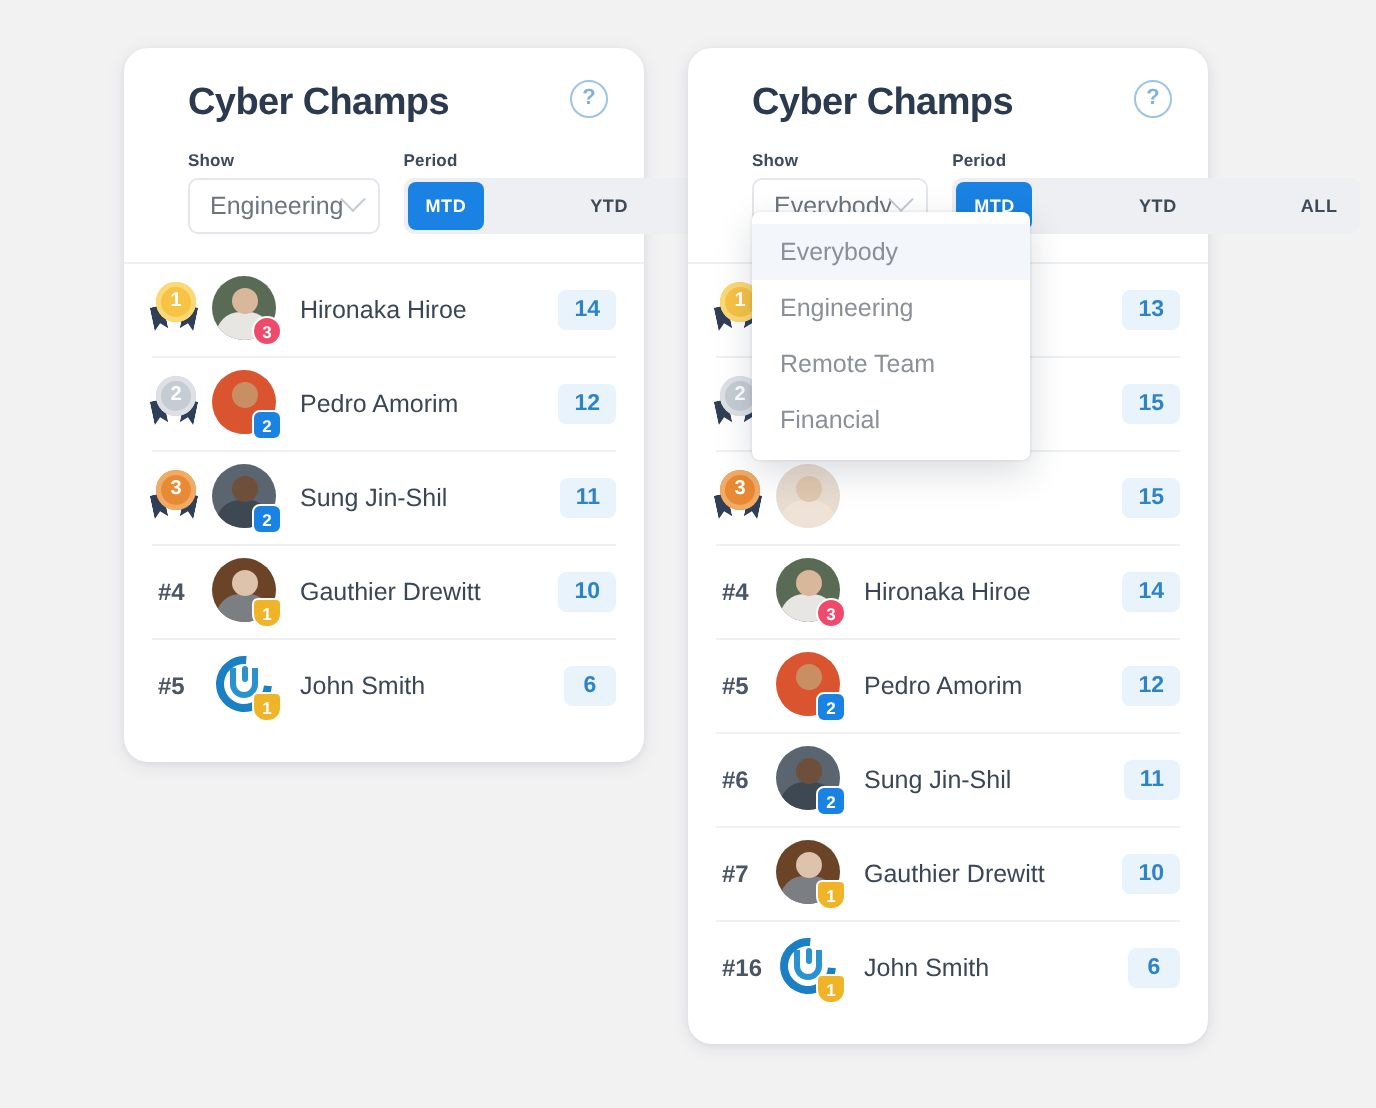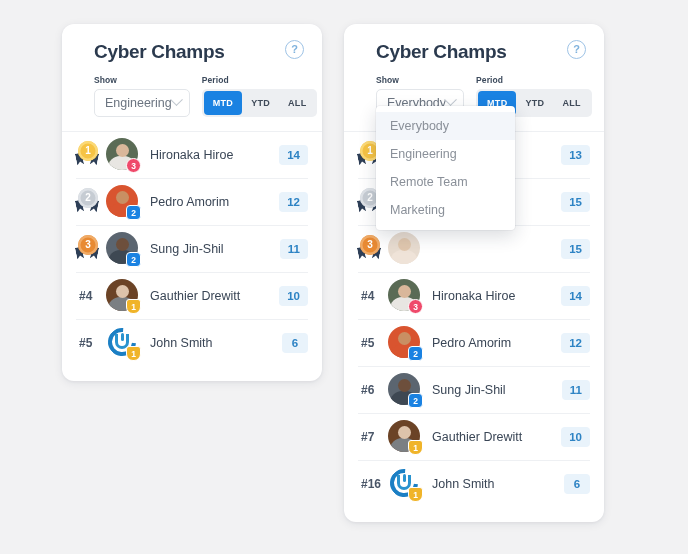--- a/index.html
+++ b/index.html
@@ -68,21 +68,21 @@
     padding: 6px 0; z-index: 50;
   }
   .dd-item {
     font-size: 12.5px; color: #8a9099; padding: 7px 14px;
     cursor: pointer; white-space: nowrap;
   }
   .dd-item.sel { background: #f3f6fa; color: #8a9099; }
 
   .seg {
     display: inline-flex; background: #edeff2; border-radius: 5px;
-    padding: 2px; height: 28px; align-items: center;
+    padding: 2px; height: 28px; align-items: center; gap: 44px;
   }
   .seg-btn {
     font-size: 9px; font-weight: bold; color: #3f4a59;
     padding: 0 9px; height: 24px; line-height: 24px; border-radius: 4px;
     cursor: pointer; letter-spacing: 0.3px;
   }
   .seg-btn.active { background: #1a82e2; color: #ffffff; }
 
   .rows { border-top: 1px solid #eef0f3; padding: 0 14px; }
   .row {
@@ -278,21 +278,21 @@
           <div class="ctl-show">
             <div class="ctl-label">Show</div>
             <div class="select-box">
               <div class="select-value">Everybody</div>
               <div class="chev"></div>
             </div>
             <div class="dropdown">
               <div class="dd-item sel">Everybody</div>
               <div class="dd-item">Engineering</div>
               <div class="dd-item">Remote Team</div>
-              <div class="dd-item">Marketing</div>
+              <div class="dd-item">Financial</div>
             </div>
           </div>
           <div class="ctl-period"><div class="ctl-label">Period</div><div class="seg">
               <div class="seg-btn active">MTD</div>
               <div class="seg-btn">YTD</div>
               <div class="seg-btn">ALL</div>
             </div></div>
         </div>
       </div>
       <div class="rows">

